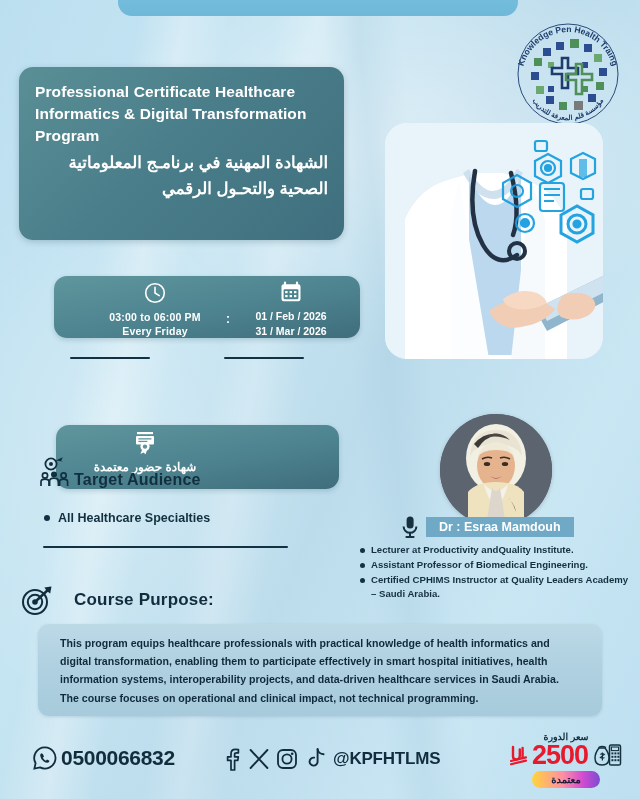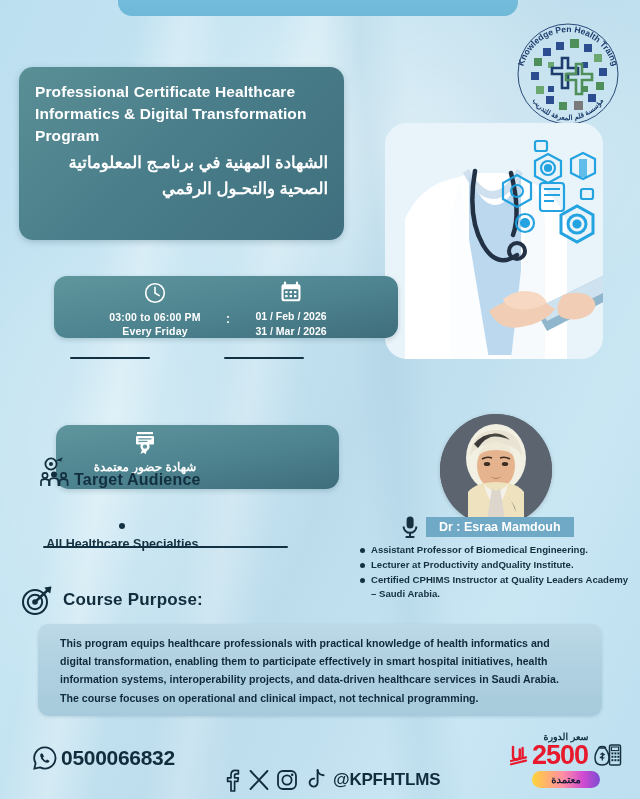--- a/index.html
+++ b/index.html
@@ -50,69 +50,69 @@
     background:linear-gradient(160deg,#eef6fb 0%,#e3eef6 40%,#dce9f3 100%);
   }
   .doc-photo svg{width:100%;height:100%;display:block;}
 
   
   .pill {
     position:absolute;
     background:linear-gradient(170deg,#5f959c 0%,#4d838f 55%,#3f6d7b 100%);
     border-radius:13px; box-shadow:0 2px 5px rgba(40,80,95,.22);
   }
-  .pill-time { left:54px; top:276px; width:344px; height:62px; }
+  .pill-time { left:54px; top:276px; width:306px; height:62px; }
   .pill-mode { left:56px; top:377px; width:283px; height:64px;margin-top:48px; }
 
   .cell{position:absolute;color:#fff;}
   .icon-w{display:block;}
   .pill-txt{font-size:10.5px;font-weight:bold;color:#fff;line-height:1.35;letter-spacing:.2px;}
   .pill-txt.big{font-size:19px;letter-spacing:.3px;}
   .pill-txt.ar{font-size:12px;direction:rtl;}
   .date-rows{font-size:10.5px;font-weight:bold;color:#fff;line-height:1.4;white-space:nowrap;}
   .colon{position:absolute;color:#fff;font-weight:bold;font-size:12px;}
 
   .divider{position:absolute;height:2px;background:#123243;border-radius:1px;}
   .div1{left:70px;top:357px;width:80px;}
   .div2{left:224px;top:357px;width:80px;}
   .div3{left:43px;top:546px;width:245px;}
 
   
   .ta-wrap{position:absolute;left:38px;top:455px;}
   .ta-head{display:flex;align-items:flex-end;gap:2px;}
   .ta-title{font-size:16px;font-weight:bold;color:#122f3f;letter-spacing:.2px;}
-  .ta-item{display:flex;align-items:center;gap:8px;margin-top:34px;margin-left:6px;flex-direction:column;}
+  .ta-item{display:flex;align-items:center;gap:8px;margin-top:22px;margin-left:6px;}
   .dot{width:6px;height:6px;border-radius:50%;background:#123243;flex:none;}
   .ta-item span{font-size:12.5px;font-weight:bold;color:#12303f;}
 
   
   .inst-photo{position:absolute;left:440px;top:414px;width:112px;height:112px;border-radius:50%;overflow:hidden;
     background:#5a6470;box-shadow:0 1px 4px rgba(0,0,0,.18);}
   .inst-photo svg{width:100%;height:100%;display:block;}
   .inst-name-row{position:absolute;left:400px;top:515px;display:flex;align-items:center;gap:6px;}
   .name-pill{background:#6fa9c6;border-radius:0;padding:3px 13px;color:#fff;font-size:12.5px;font-weight:bold;white-space:nowrap;}
   .inst-bullets{position:absolute;left:360px;top:543px;width:272px;}
   .ib{display:flex;gap:6px;margin-bottom:2px;}
   .ib .dot{margin-top:5px;width:5px;height:5px;}
   .ib span{font-size:9.6px;font-weight:bold;color:#14303f;line-height:1.38;}
 
   
-  .cp-head{position:absolute;left:20px;top:583px;display:flex;align-items:center;gap:9px;}
+  .cp-head{position:absolute;left:20px;top:583px;display:flex;align-items:center;gap:20px;}
   .cp-title{font-size:17px;font-weight:bold;color:#112c3c;letter-spacing:.2px;}
   .cp-box{
     position:absolute;left:38px;top:624px;width:564px;height:92px;border-radius:11px;
     background:linear-gradient(180deg,#bcd9e6 0%,#afd0e0 50%,#a7cbdc 100%);
     padding:10px 22px;box-shadow:0 1px 3px rgba(60,100,120,.18);
   }
   .cp-text{font-size:10.6px;font-weight:bold;color:#102a3b;line-height:1.72;}
 
   
   .ft-phone{position:absolute;left:32px;top:745px;display:flex;align-items:center;gap:3px;}
   .ft-phone-num{font-size:21px;font-weight:bold;color:#112c3c;letter-spacing:-.3px;}
-  .ft-social{position:absolute;left:222px;top:768px;display:flex;align-items:center;gap:6px;}
+  .ft-social{position:absolute;left:222px;top:747px;display:flex;align-items:center;gap:6px;}
   .ft-handle{font-size:17px;font-weight:bold;color:#112c3c;margin-left:1px;letter-spacing:-.2px;}
   .price-wrap{position:absolute;right:10px;top:731px;width:128px;text-align:center;}
   .price-label{font-size:9.5px;font-weight:bold;color:#12303f;direction:rtl;}
   .price-row{display:flex;align-items:center;justify-content:center;gap:4px;margin-top:-1px;}
   .price-num{font-size:27px;font-weight:bold;color:#e8192c;letter-spacing:-1px;line-height:1;}
   .tamara{margin:2px auto 0;width:68px;height:17px;border-radius:9px;
     background:linear-gradient(90deg,#ffd43b,#ff8fa3 45%,#d14bd1 75%,#7b4bd1);
     display:flex;align-items:center;justify-content:center;}
   .tamara span{font-size:10px;font-weight:bold;color:#1b1b3a;direction:rtl;}
 </style>
@@ -319,25 +319,25 @@
         <rect x="6.6" y="1.6" width="7" height="12" rx="3.5" fill="#16303f"></rect>
         <path d="M3.6 11.4 a6.4 6.4 0 0 0 12.8 0" fill="none" stroke="#16303f" stroke-width="2"></path>
         <path d="M10 17.8 v4 M6.4 22 h7.2" stroke="#16303f" stroke-width="2" stroke-linecap="round"></path>
       </svg>
     </span>
     <span class="name-pill">Dr : Esraa Mamdouh</span>
   </div>
   <div class="inst-bullets">
     <div class="ib">
       <span class="dot"></span>
-      <span>Assistant Professor of Biomedical Engineering.</span>
+      <span>Lecturer at Productivity andQuality Institute.</span>
     </div>
     <div class="ib">
       <span class="dot"></span>
-      <span>Lecturer at Productivity andQuality Institute.</span>
+      <span>Assistant Professor of Biomedical Engineering.</span>
     </div>
     <div class="ib">
       <span class="dot"></span>
       <span>Certified CPHIMS Instructor at Quality Leaders Academy – Saudi Arabia.</span>
     </div>
   </div>
 
   <div class="cp-head">
     <span>
       <svg width="34" height="34" viewBox="0 0 34 34" style="display:block;">

